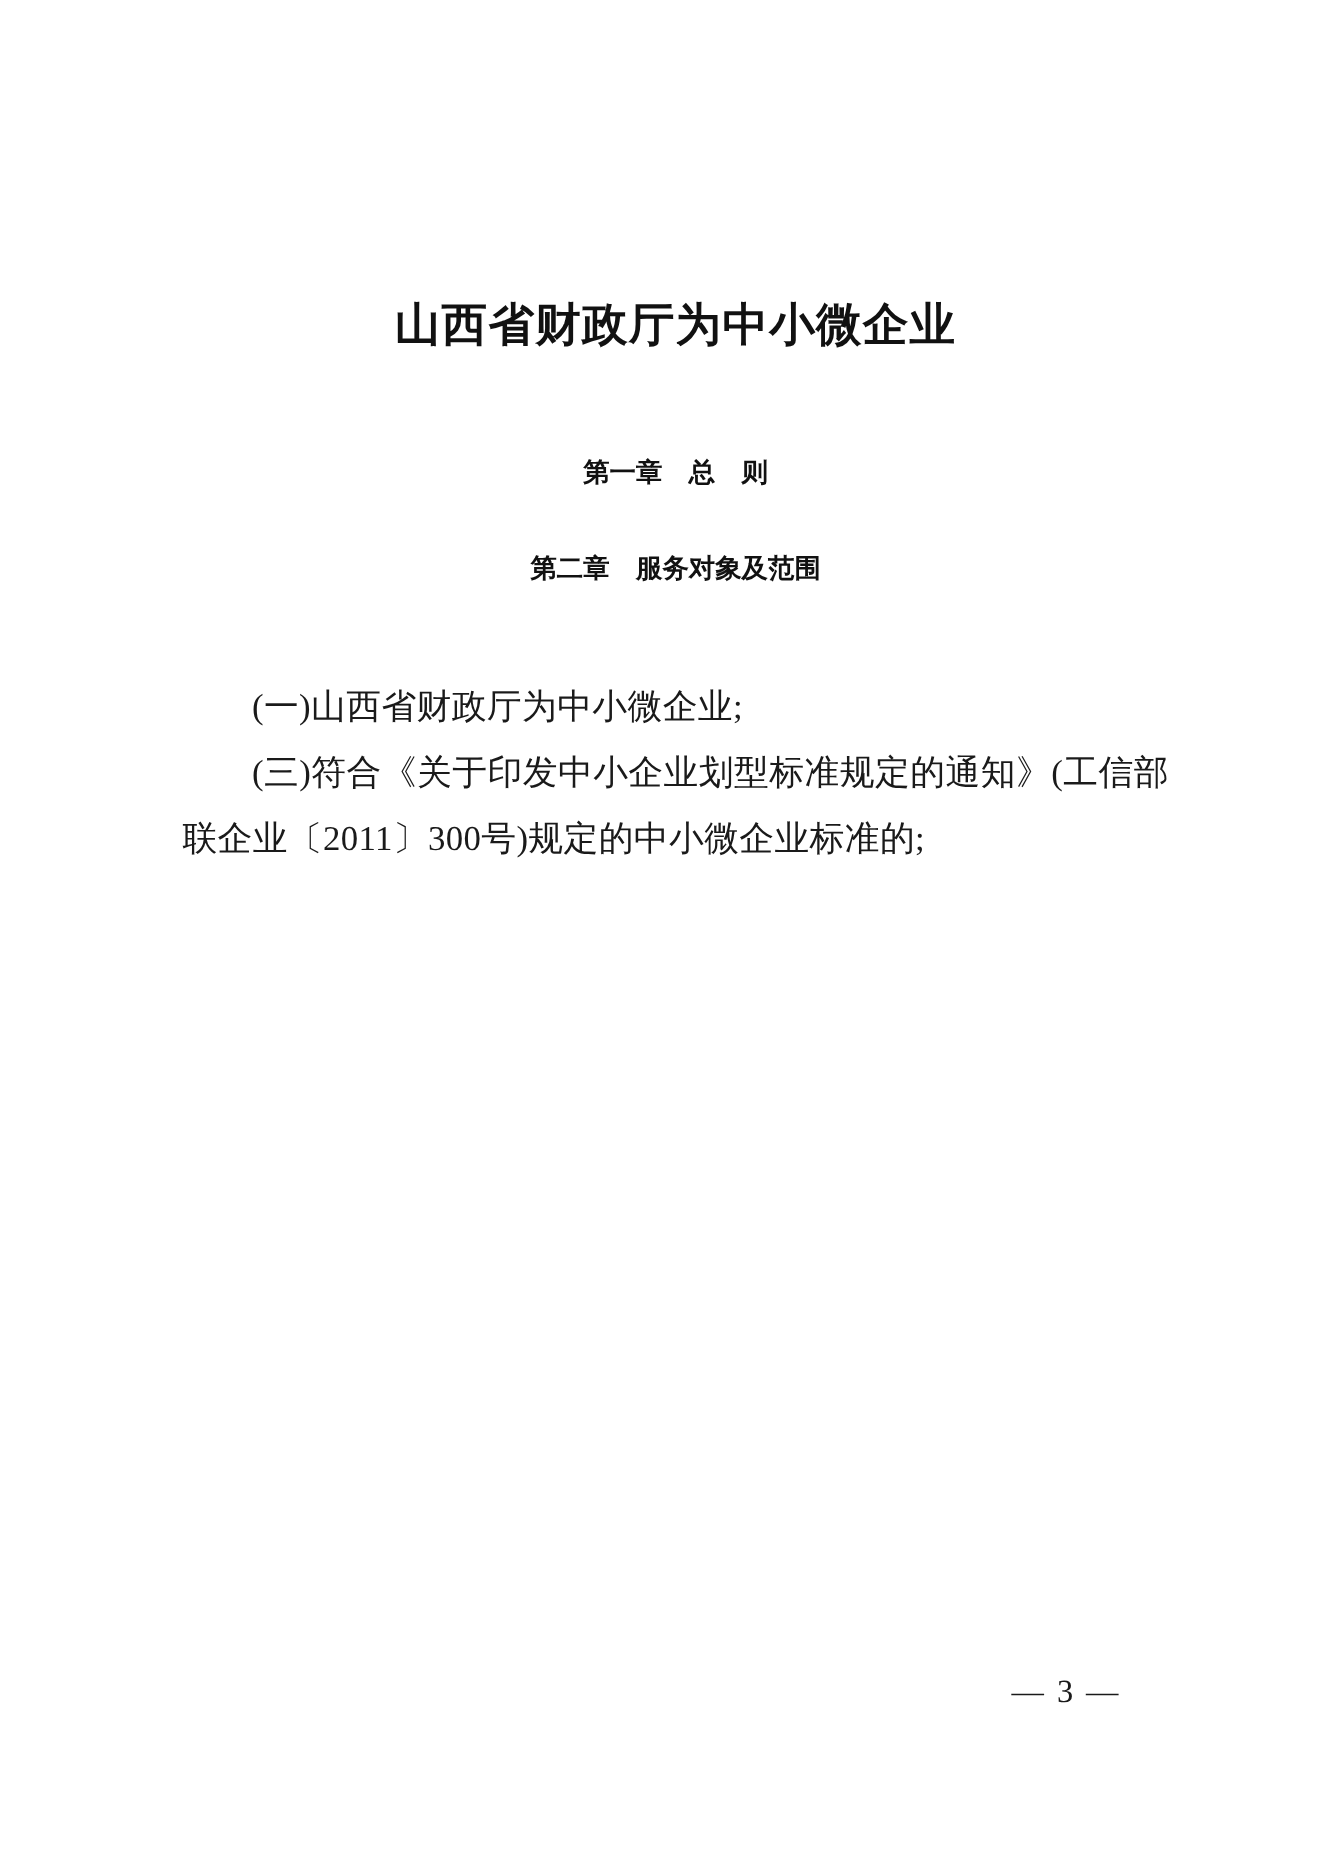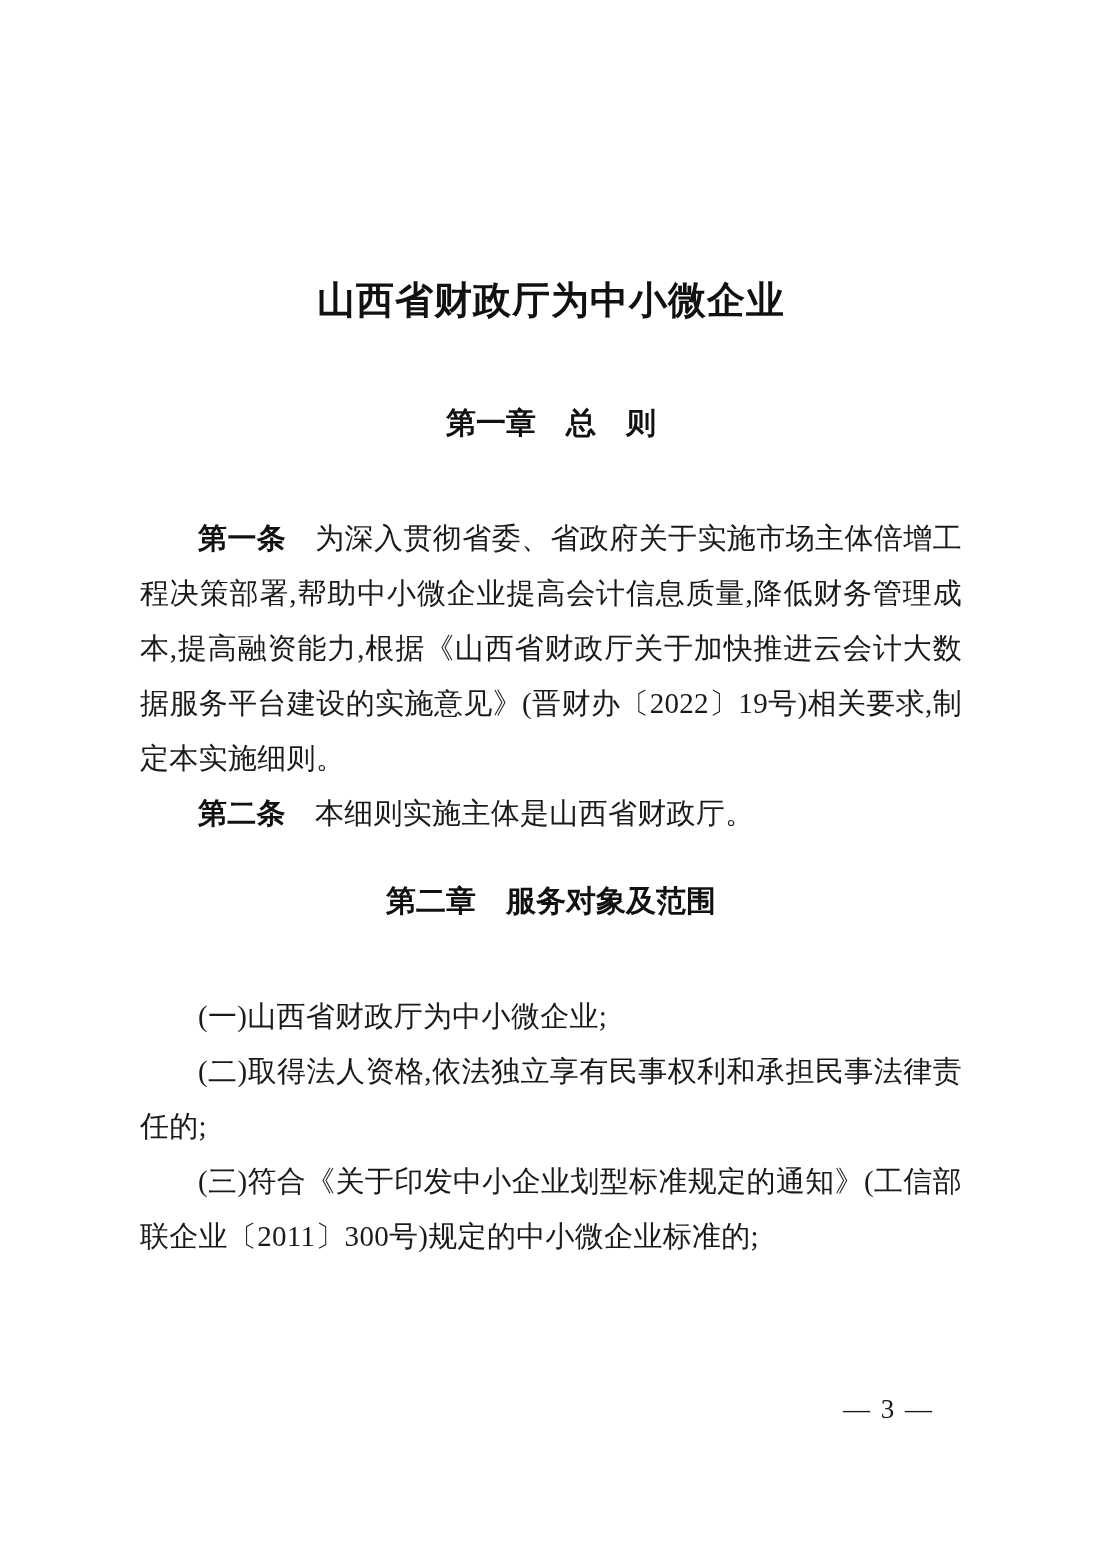--- a/index.html
+++ b/index.html
@@ -13,24 +13,23 @@
     width: 1102px;
     height: 1559px;
     background: #ffffff;
     overflow: hidden;
     font-family: "Liberation Serif", serif;
     color: #1a1a1a;
   }
 
   .content {
     position: absolute;
-    left: 140px;
+    left: 152px;
     top: 0;
     width: 822px;
-    margin-top: 29px;
   }
 
   .doc-title {
     margin-top: 238px;
     text-align: center;
     font-family: "Liberation Serif", serif;
     font-weight: bold;
     font-size: 38px;
     line-height: 66px;
     letter-spacing: 1px;
@@ -38,21 +37,21 @@
   }
 
   .doc-title .title-line {
     display: block;
   }
 
   .chapter-heading {
     text-align: center;
     font-family: "Liberation Sans", sans-serif;
     font-weight: bold;
-    font-size: 30px;
+    font-size: 22px;
     line-height: 40px;
     color: #111111;
   }
 
   .chapter-heading.first {
     margin-top: 70px;
   }
 
   .chapter-heading.second {
     margin-top: 40px;
@@ -95,33 +94,24 @@
 
 <div class="page">
   <div class="content">
 
     <h1 class="doc-title">
       <span class="title-line">山西省财政厅为中小微企业</span>
     </h1>
 
     <h2 class="chapter-heading first">第一章　总　则</h2>
 
-    <div class="body-block after-heading">
-      <p class="article">
-        <span class="article-label">第一条</span><span>为深入贯彻省委、省政府关于实施市场主体倍增工程决策部署,帮助中小微企业提高会计信息质量,降低财务管理成本,提高融资能力,根据《山西省财政厅关于加快推进云会计大数据服务平台建设的实施意见》(晋财办〔2022〕19号)相关要求,制定本实施细则。</span>
-      </p>
-      <p class="article">
-        <span class="article-label">第二条</span><span>本细则实施主体是山西省财政厅。</span>
-      </p>
-    </div>
 
     <h2 class="chapter-heading second">第二章　服务对象及范围</h2>
 
     <div class="body-block after-heading">
       <p class="clause-item">(一)山西省财政厅为中小微企业;</p>
-      <p class="clause-item">(二)取得法人资格,依法独立享有民事权利和承担民事法律责任的;</p>
       <p class="clause-item">(三)符合《关于印发中小企业划型标准规定的通知》(工信部联企业〔2011〕300号)规定的中小微企业标准的;</p>
     </div>
 
   </div>
 
   <div class="page-footer">— 3 —</div>
 </div>
 
 </body></html>

